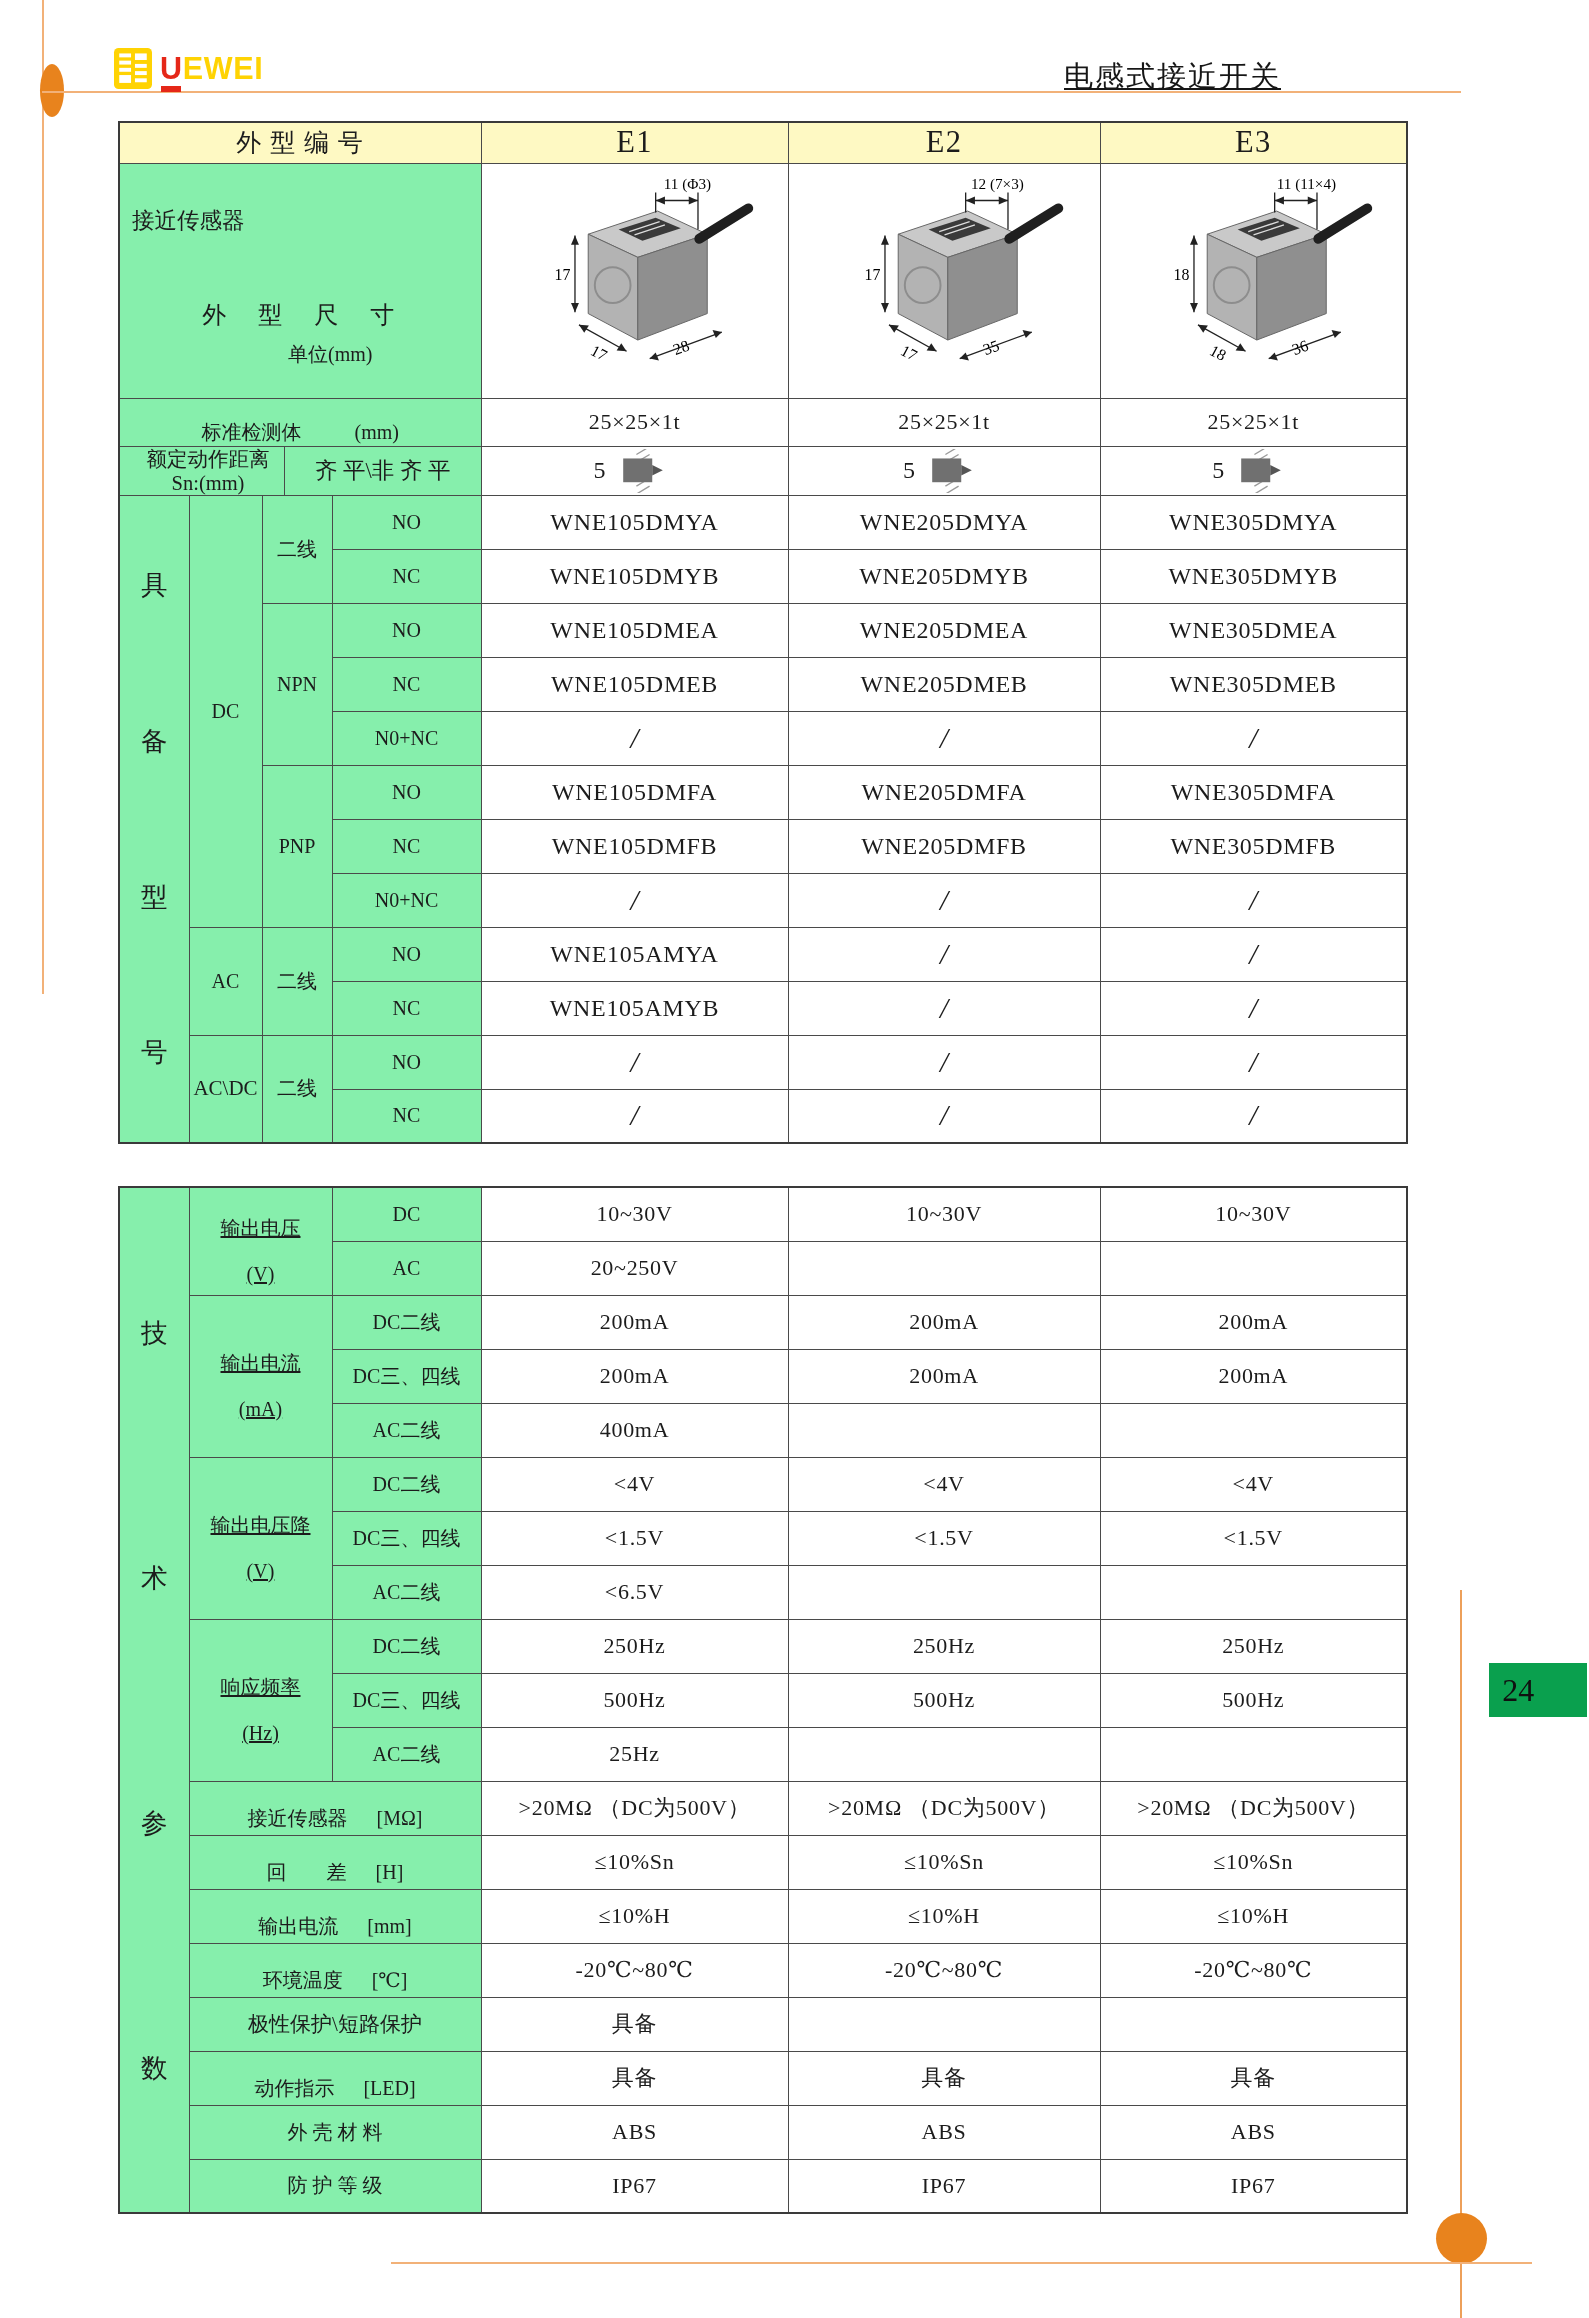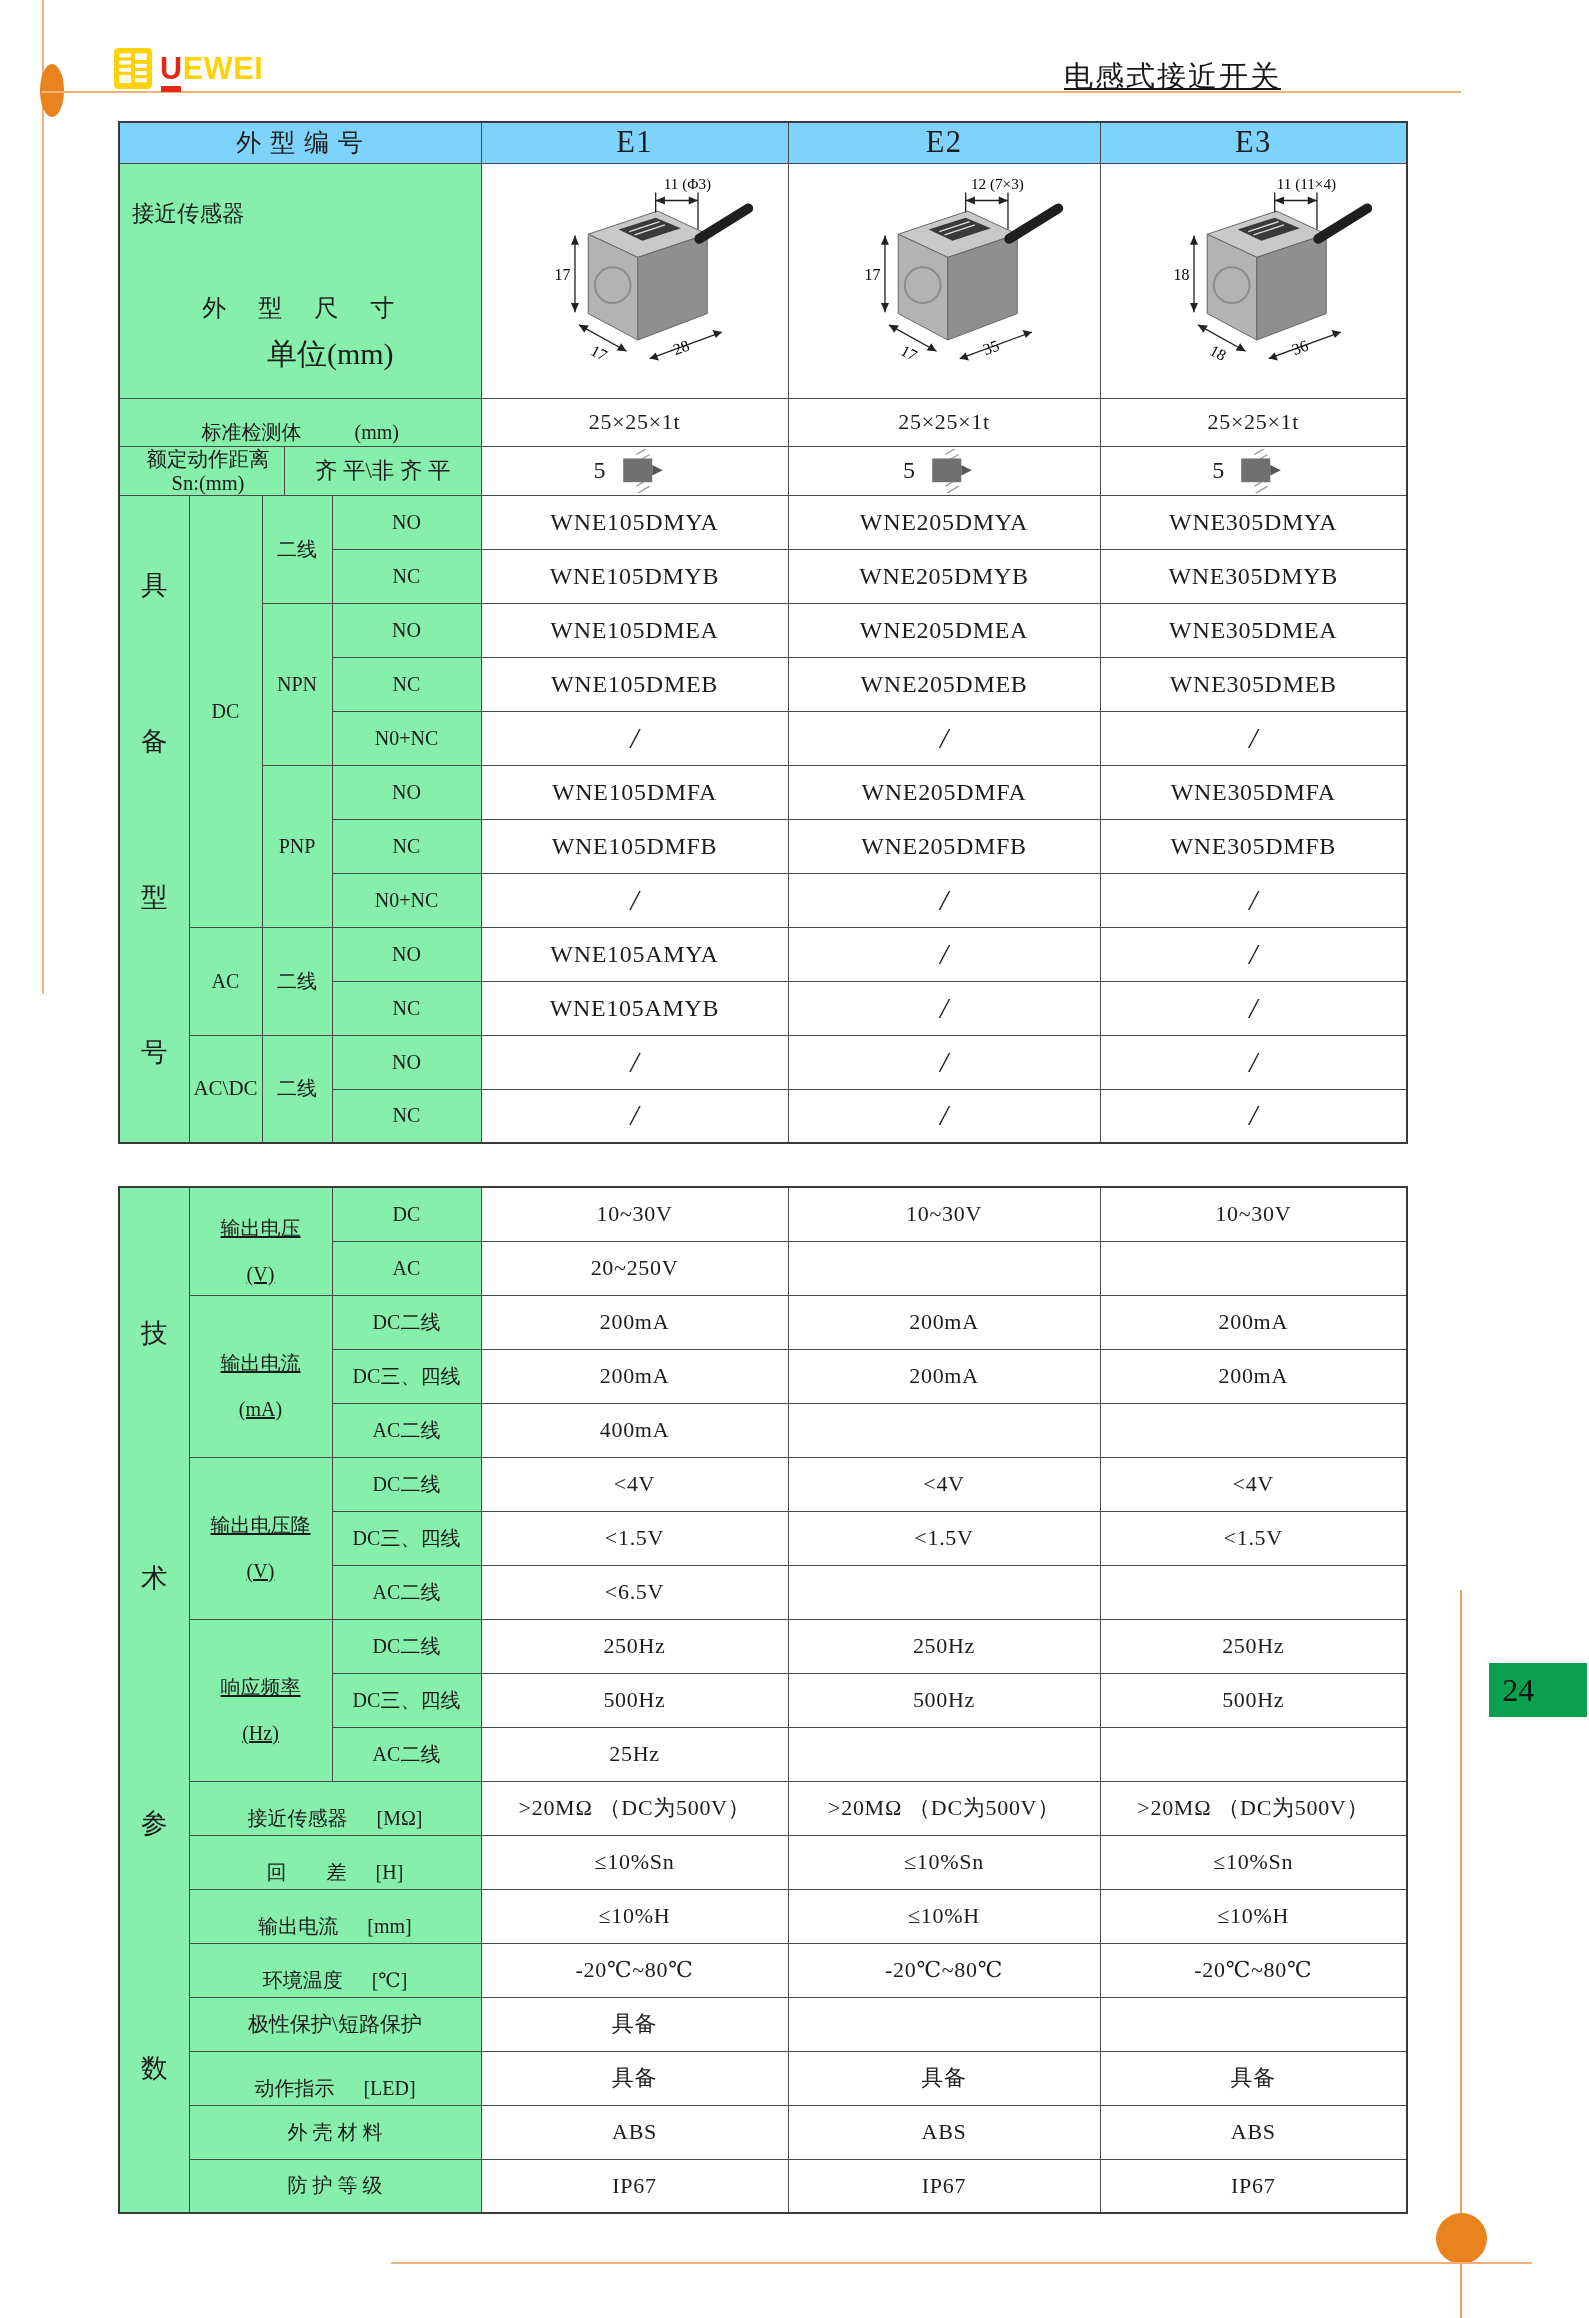--- a/index.html
+++ b/index.html
@@ -28,37 +28,37 @@
   .page-title{position:absolute;left:1060px;top:57px;width:225px;text-align:center;
     font-size:29px;letter-spacing:2px;color:#161616;text-decoration:underline;}
 
   .page-badge{position:absolute;left:1489px;top:1663px;width:98px;height:54px;background:#0aa04e;
     display:flex;align-items:center;}
   .page-badge span{font-size:32px;color:#101010;padding-left:13.2px;}
 
   
   table.tbl{position:absolute;border-collapse:collapse;table-layout:fixed;border:2px solid #3a3a3a;}
   table.tbl td{border:1.3px solid #4a4a4a;text-align:center;vertical-align:middle;padding:0;overflow:hidden;}
-  .ghead{background:#7dd3fc;margin-left:26px;}
+  .ghead{background:#fef9c3;margin-left:26px;}
   .g{background:#86efac;}
   .w{background:#ffffff;}
   .corner{font-size:25px;letter-spacing:1.3px;}
   .ehdr{font-size:30.5px;letter-spacing:1.3px;}
   .cn{font-size:20px;white-space:pre;margin-top:20px;}
   .cns{font-size:21px;white-space:pre;}
   .model{font-size:24px;letter-spacing:0.7px;}
   .val{font-size:22px;letter-spacing:0.7px;white-space:pre;}
   .slash{font-size:29px;font-style:italic;}
 
   .vcol{display:flex;flex-direction:column;justify-content:space-around;align-items:center;width:100%;}
   .vcol span{font-size:26.5px;}
   .imglabel{display:flex;flex-direction:column;height:100%;justify-content:flex-start;}
   .imglabel .l1{text-align:left;padding:12px 0 0 12px;font-size:22.5px;}
   .imglabel .l2{margin-top:63px;font-size:24px;letter-spacing:4px;}
-  .imglabel .l3{margin-top:9.3px;font-size:30px;padding-left:60px;}
+  .imglabel .l3{margin-top:9.3px;font-size:20px;padding-left:60px;}
   .stdrow{display:flex;justify-content:center;align-items:center;gap:53px;}
   .snsplit{display:flex;height:100%;align-items:stretch;}
   .snsplit .lft{width:152px;border-right:1.3px solid #4a4a4a;display:flex;flex-direction:column;justify-content:center;font-size:20.5px;line-height:24px;padding-left:12px;}
   .snsplit .rgt{flex:1;display:flex;align-items:center;justify-content:center;font-size:22.5px;white-space:pre;}
   .sncell{display:flex;align-items:center;justify-content:center;gap:4px;}
   .sncell .num{font-size:24px;}
   .lblunit{display:flex;justify-content:center;align-items:center;gap:29px;}
   .grp2{display:flex;flex-direction:column;justify-content:center;line-height:26.5px;text-decoration:underline;}
   .prod{display:block;margin:0 auto;}
 </style>

